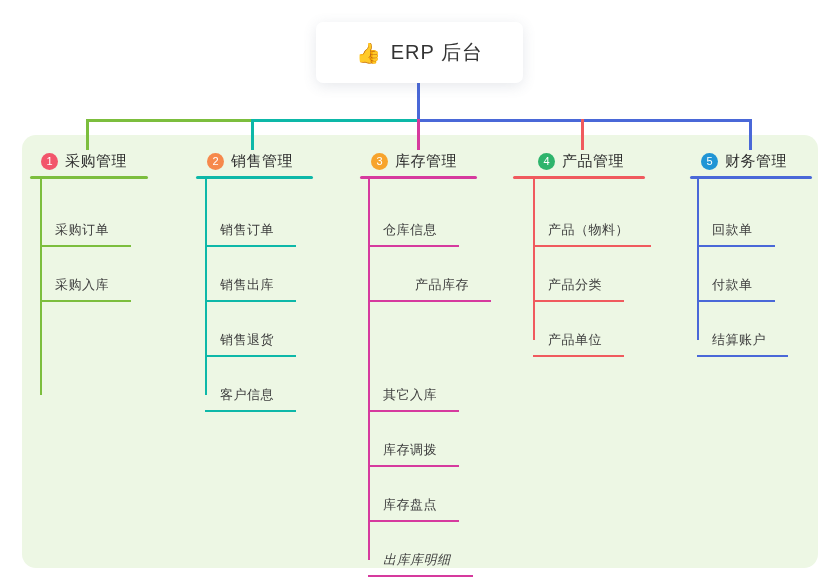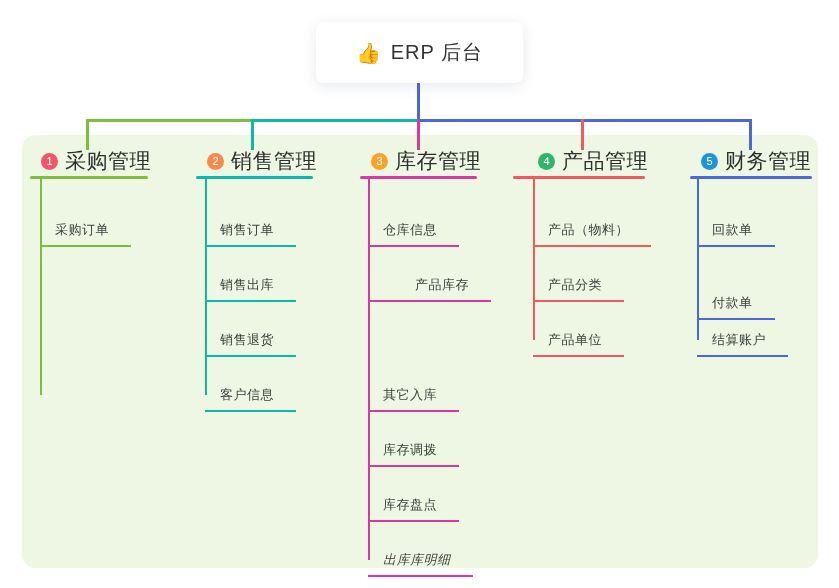--- a/index.html
+++ b/index.html
@@ -74,21 +74,21 @@
     width: 17px; height: 17px;
     border-radius: 50%;
     background: var(--badge);
     color: #ffffff;
     font-size: 11px;
     display: flex;
     align-items: center;
     justify-content: center;
     flex: none;
   }
-  .branch-title { font-size: 21px; color: #2e2e2e; font-weight: 500; letter-spacing: 0.5px; }
+  .branch-title { font-size: 15px; color: #2e2e2e; font-weight: 500; letter-spacing: 0.5px; }
   .underline {
     position: absolute;
     top: 176px; height: 3px;
     background: var(--accent);
     border-radius: 2px;
     z-index: 2;
   }
   .vline {
     position: absolute;
     width: 2px;
@@ -135,20 +135,23 @@
 
   <div class="branch-header c0" style="left:41px; top:150px;">
     <span class="badge">1</span>
     <span class="branch-title">采购管理</span>
   </div>
   <div class="underline c0" style="left:30px; width:118px;"></div>
   <div class="vline c0" style="left:40px; top:178px; height:217px;"></div>
   <div class="row c0" style="left:40px; top:204px;">
       <span class="row-label">采购订单</span>
     </div>
+  <div class="row c0" style="left:40px; top:259px;">
+      <span class="row-label">采购入库</span>
+    </div>
 
   <div class="branch-header c1" style="left:207px; top:150px;">
     <span class="badge">2</span>
     <span class="branch-title">销售管理</span>
   </div>
   <div class="underline c1" style="left:196px; width:117px;"></div>
   <div class="vline c1" style="left:205px; top:178px; height:217px;"></div>
   <div class="row c1" style="left:205px; top:204px;">
       <span class="row-label">销售订单</span>
     </div>
@@ -205,20 +208,20 @@
 
   <div class="branch-header c4" style="left:701px; top:150px;">
     <span class="badge">5</span>
     <span class="branch-title">财务管理</span>
   </div>
   <div class="underline c4" style="left:690px; width:122px;"></div>
   <div class="vline c4" style="left:697px; top:178px; height:162px;"></div>
   <div class="row c4" style="left:697px; top:204px;">
       <span class="row-label">回款单</span>
     </div>
-  <div class="row c4" style="left:697px; top:277px;">
+  <div class="row c4" style="left:697px; top:259px;">
       <span class="row-label">付款单</span>
     </div>
   <div class="row c4" style="left:697px; top:314px;">
       <span class="row-label">结算账户</span>
     </div>
 
 </div>
 
 </body></html>

